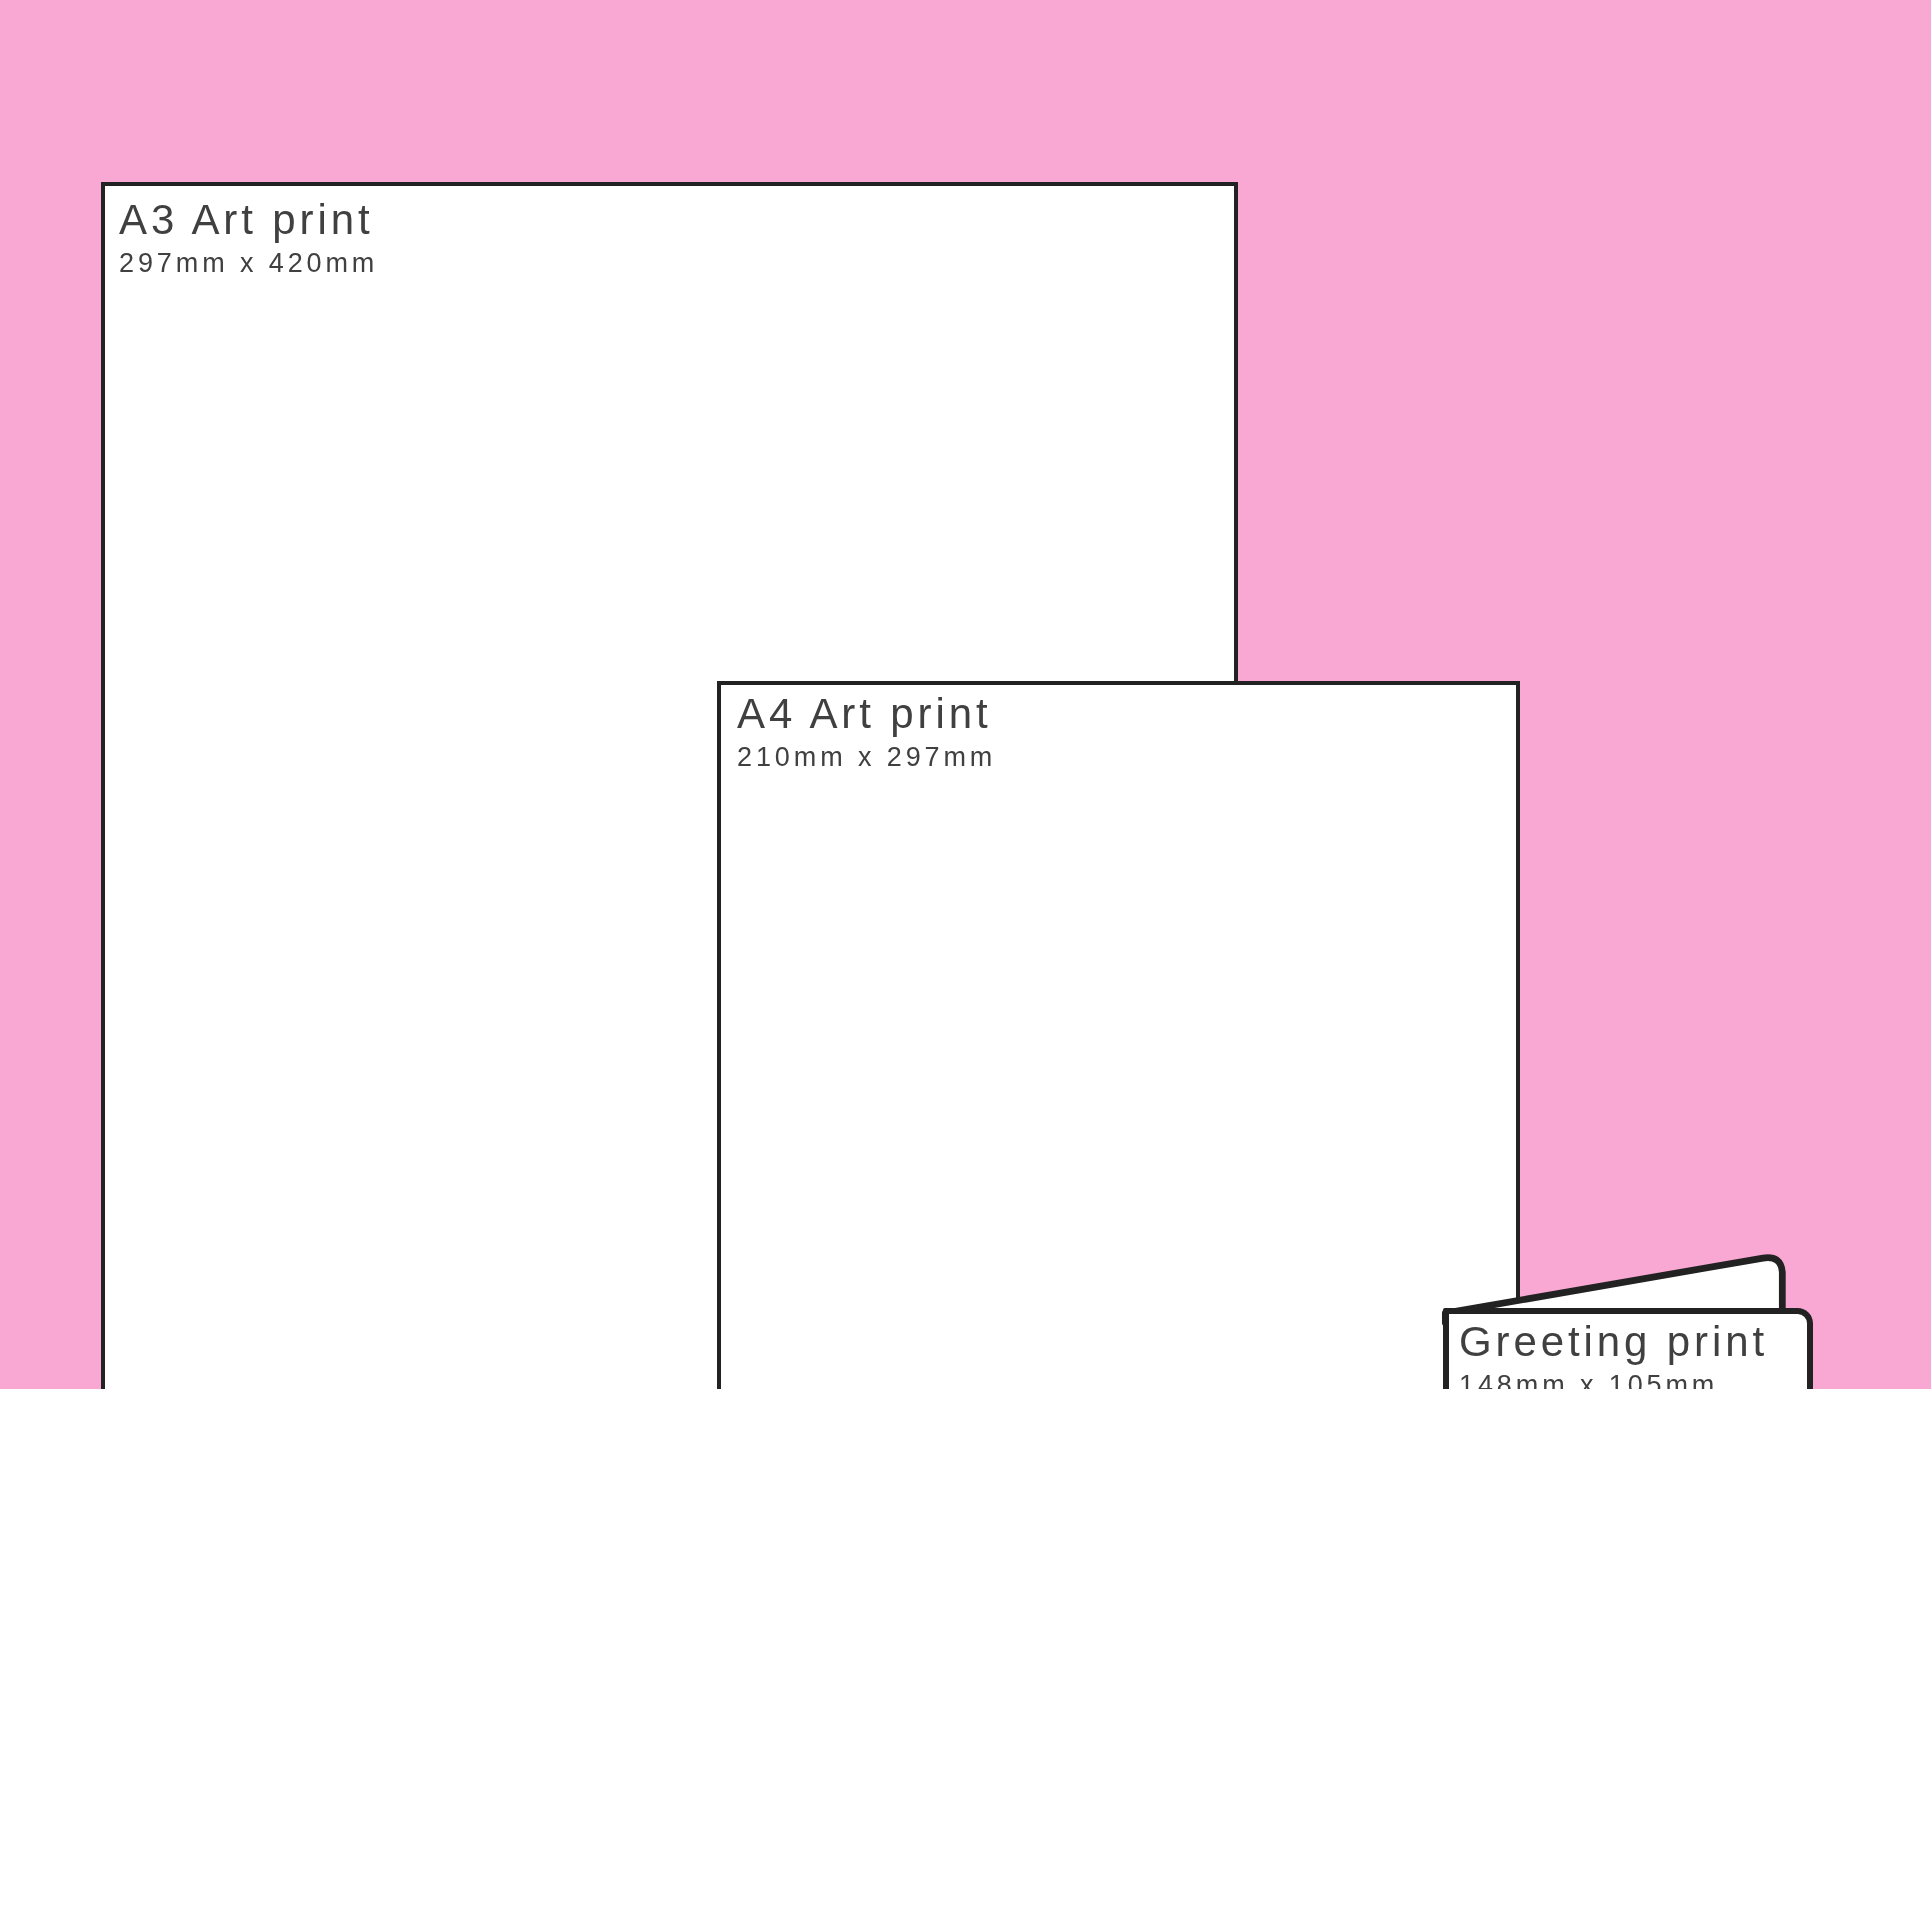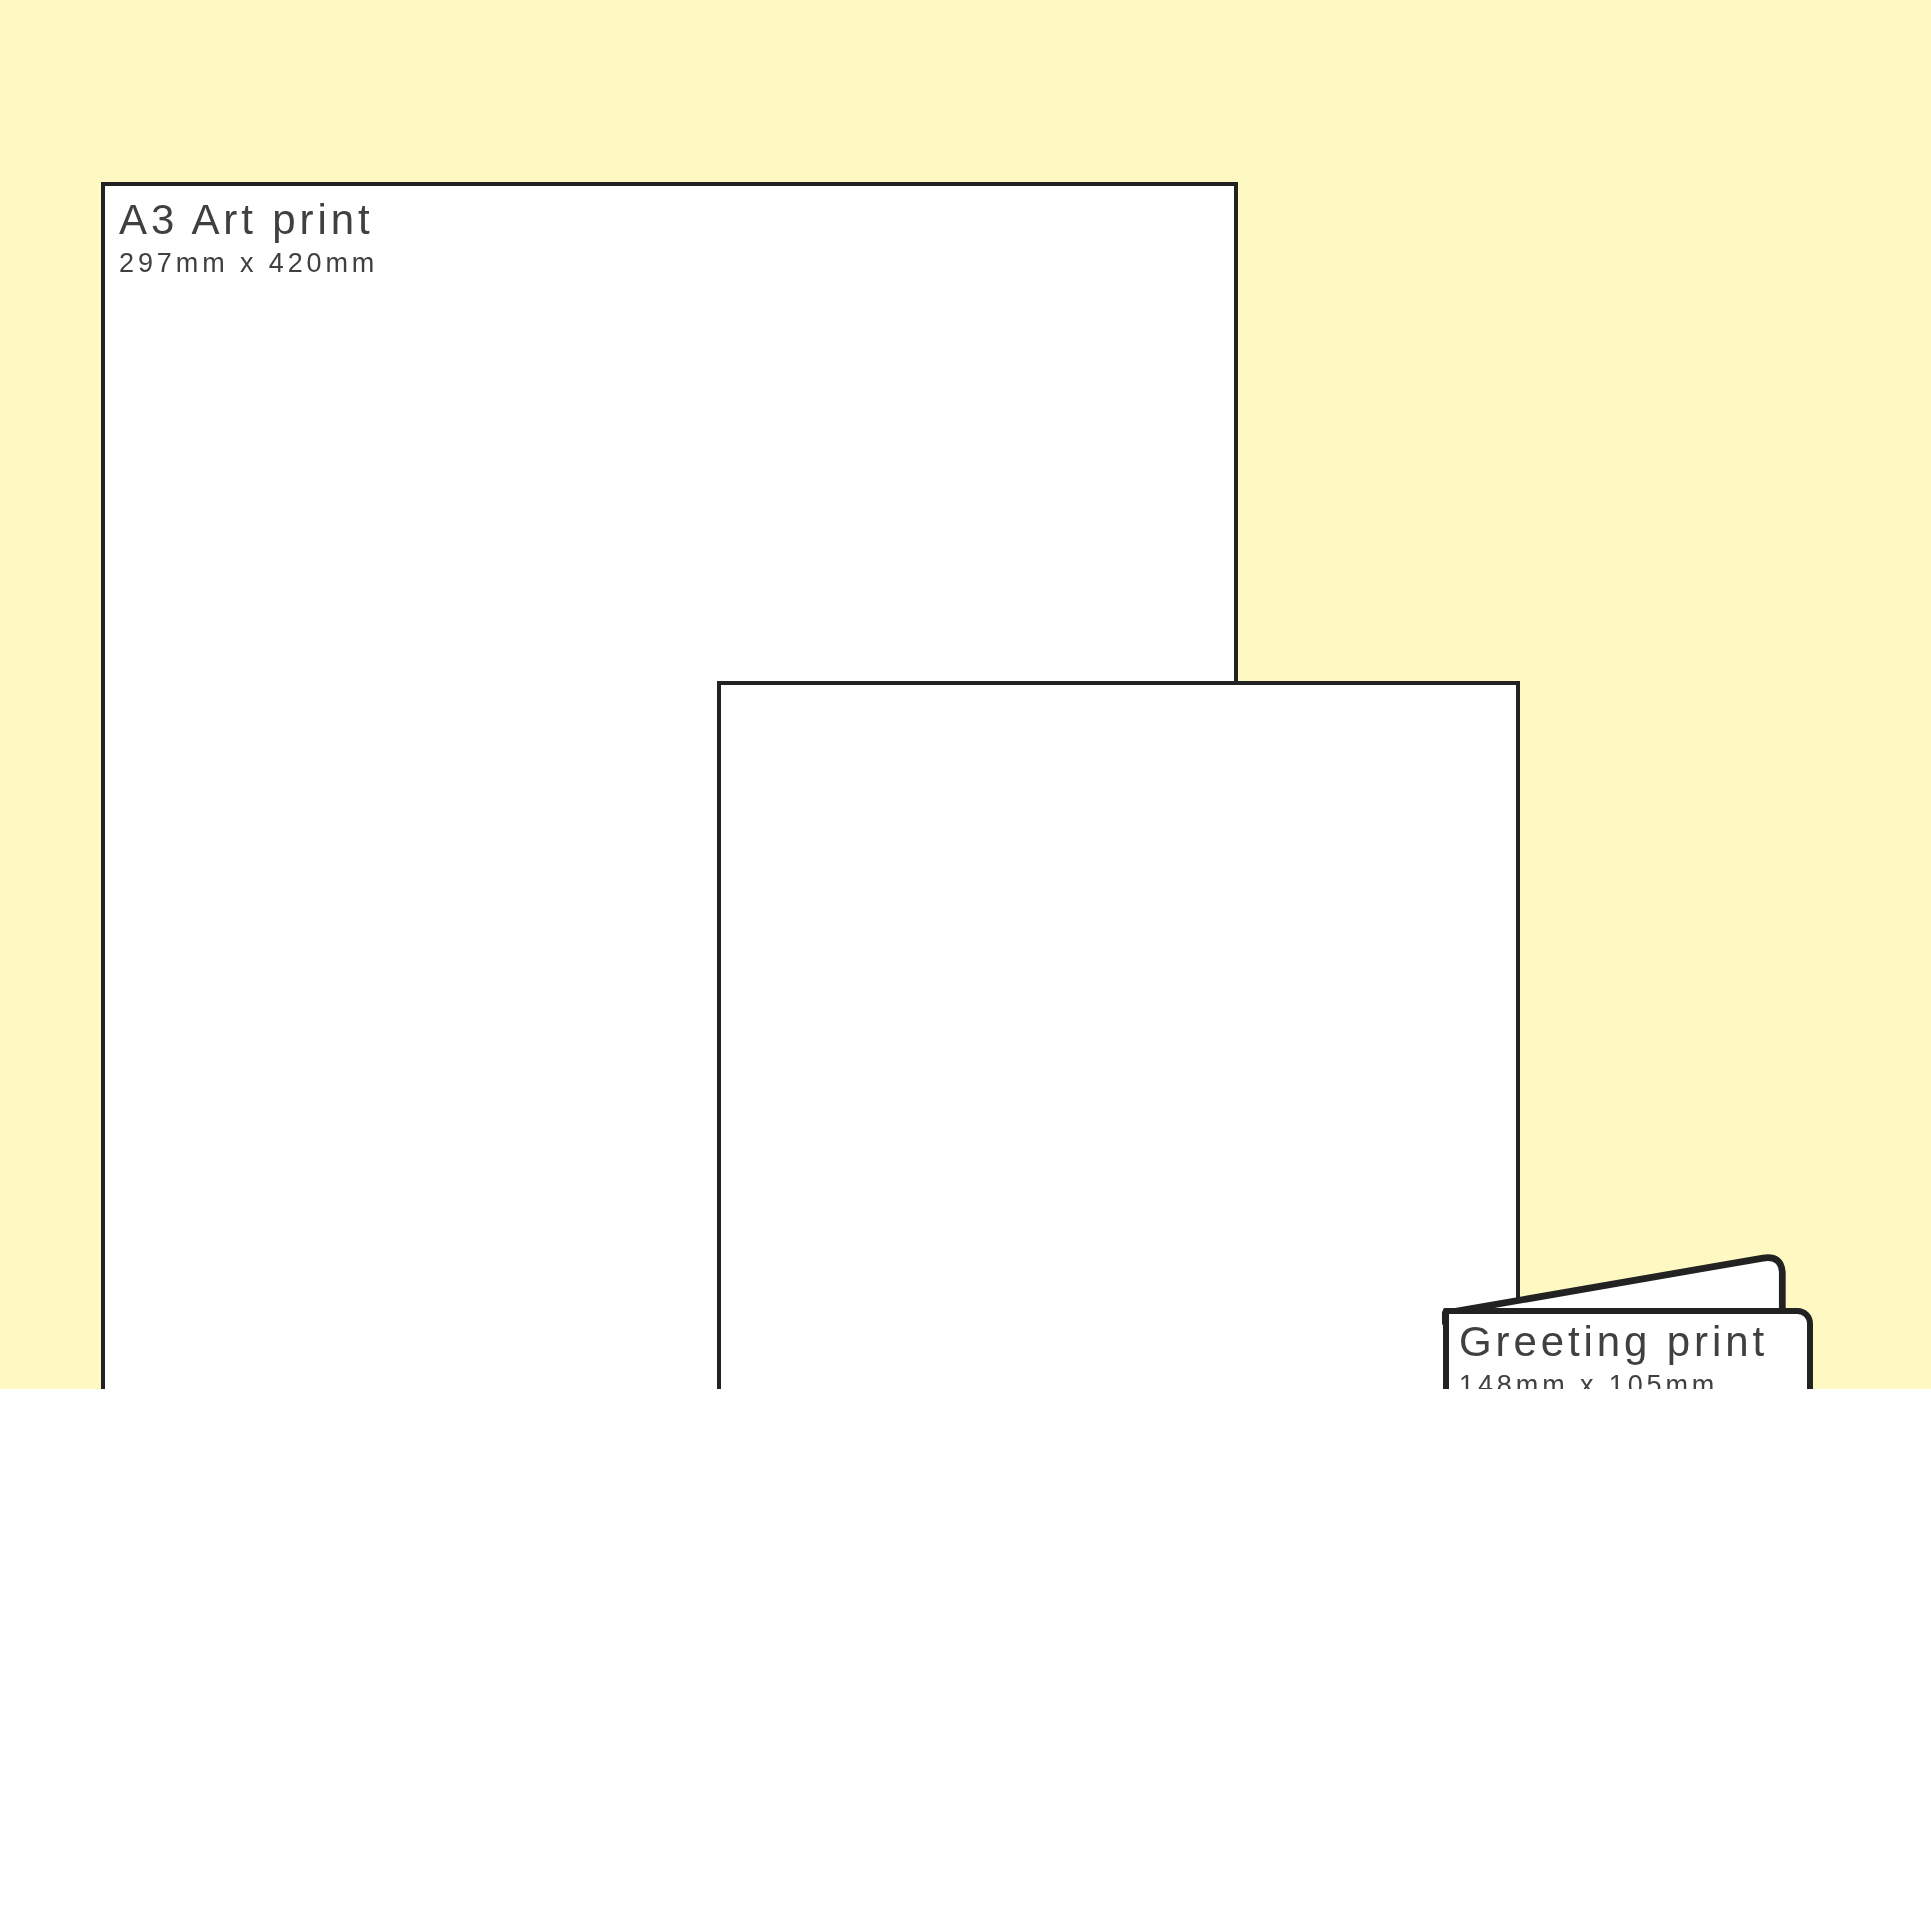--- a/index.html
+++ b/index.html
@@ -4,21 +4,21 @@
 <style>
   html, body {
     margin: 0;
     padding: 0;
     background: #ffffff;
   }
   .canvas {
     position: relative;
     width: 1931px;
     height: 1389px;
-    background: #fef9c3;
+    background: #f9a8d4;
     overflow: hidden;
     font-family: "Liberation Sans", sans-serif;
   }
   .paper {
     position: absolute;
     box-sizing: border-box;
     background: #ffffff;
     border: 4.8px solid #222222;
   }
   .paper-a3 {
@@ -83,20 +83,24 @@
     <path d="M 1497 1370 L 1497 1360 L 1826 1303 Q 1845 1300 1846 1318 L 1846 1370 Z" fill="#ffffff" stroke="#222222" stroke-width="7" stroke-linejoin="round"></path>
   </svg>
 
   <div class="card-front"></div>
 
   <div class="label label-a3">
     <div class="title">A3 Art print</div>
     <div class="dims">297mm x 420mm</div>
   </div>
 
+  <div class="label label-a4">
+    <div class="title">A4 Art print</div>
+    <div class="dims">210mm x 297mm</div>
+  </div>
 
   <div class="label label-card">
     <div class="title">Greeting print</div>
     <div class="dims">148mm x 105mm</div>
   </div>
 
 </div>
 
 
 </body></html>

